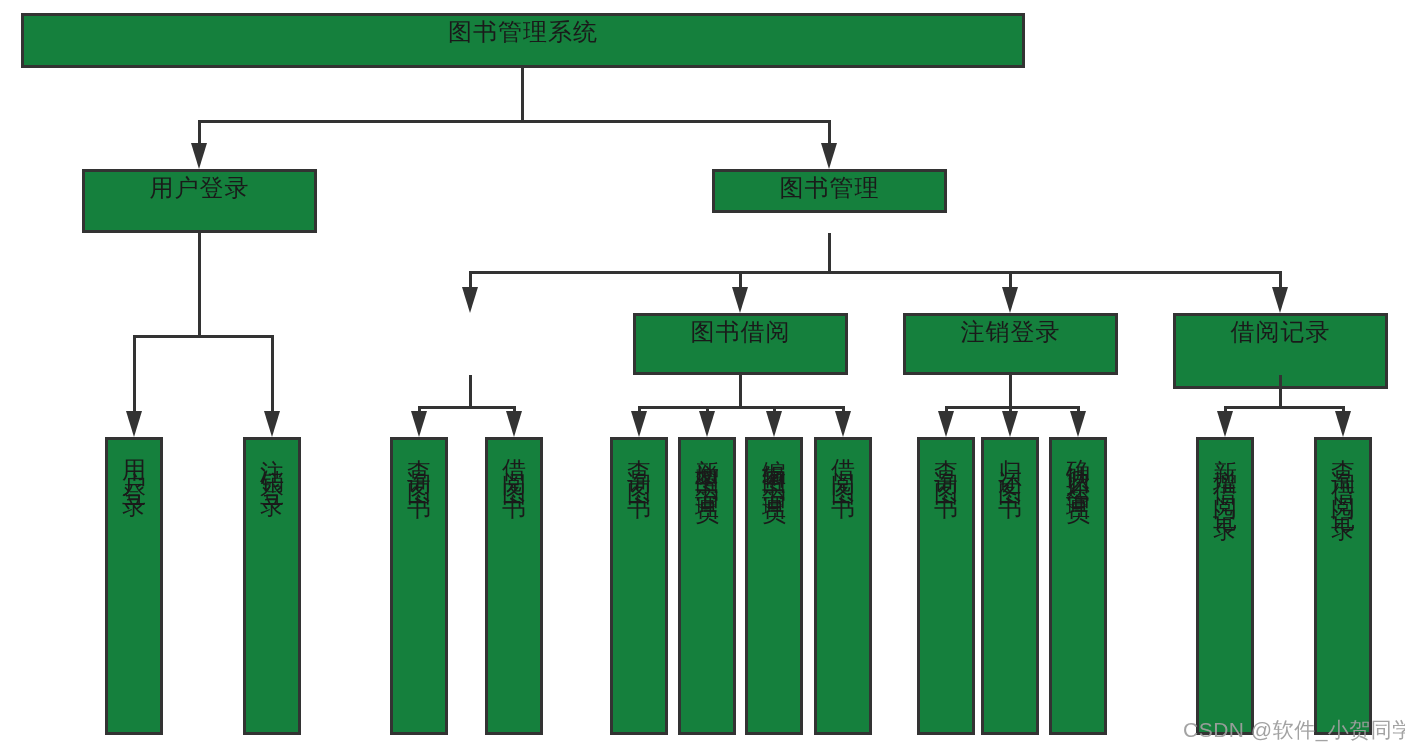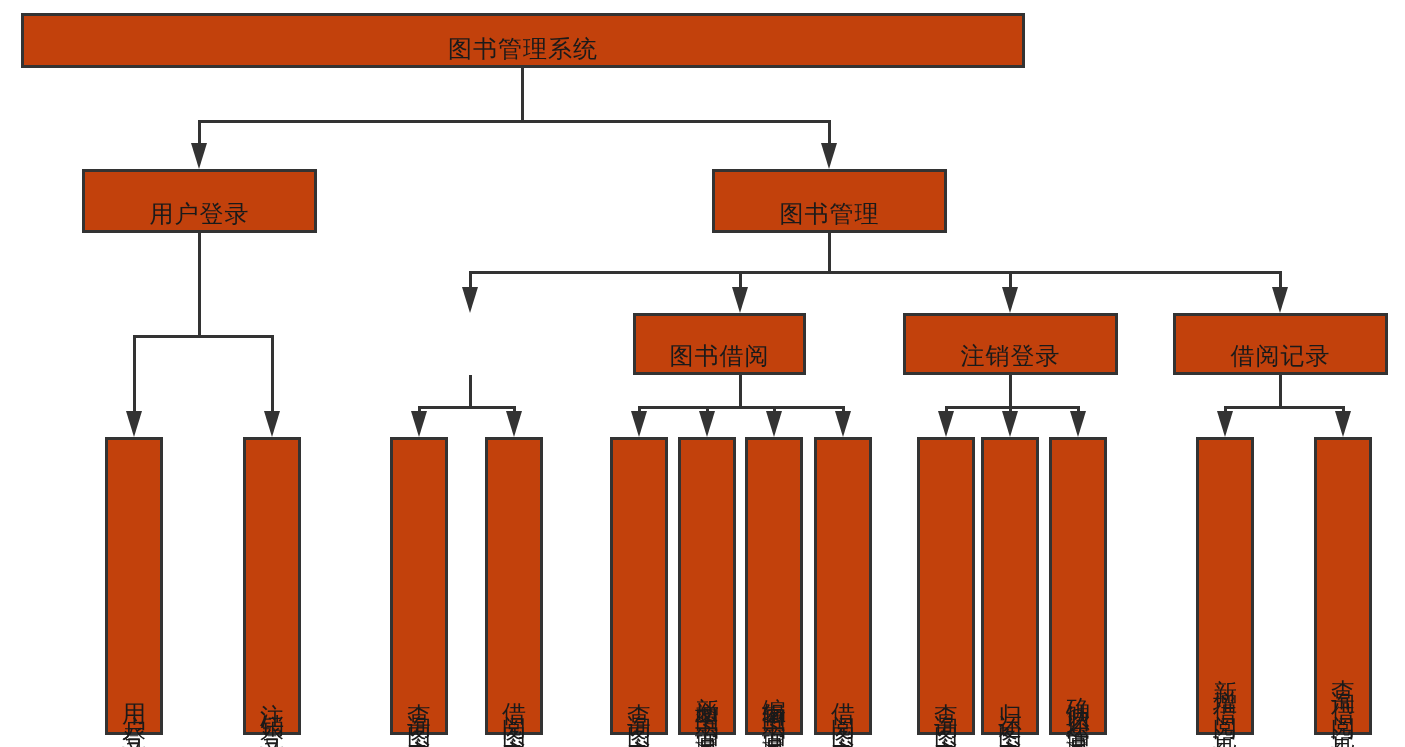--- a/index.html
+++ b/index.html
@@ -1,22 +1,22 @@
 <!DOCTYPE html>
 <html><head>
 <meta charset="utf-8">
 <style>
   html,body{margin:0;padding:0;background:#ffffff;}
   #canvas{
     position:relative;width:1405px;height:747px;background:#ffffff;overflow:hidden;
     font-family:"Liberation Sans","DejaVu Sans",sans-serif;color:#1a1a1a;
   }
   .box{
-    position:absolute;border:3px solid #333333;background:#c2410c;
-    display:flex;align-items:flex-end;justify-content:center;
+    position:absolute;border:3px solid #333333;background:#15803d;
+    display:flex;align-items:flex-start;justify-content:center;
     font-size:24px;letter-spacing:1px;box-sizing:border-box;
   }
   .leaf{
     width:58px;top:437px;height:298px;
   }
   .vtext{
     writing-mode:vertical-rl;text-orientation:mixed;letter-spacing:12px;
     font-size:24px;line-height:1;
   }
   .vtext.long{letter-spacing:6px;}
@@ -45,21 +45,21 @@
   <div class="vl" style="left:521px;top:68px;height:52px;"></div>
   <div class="hl" style="left:198px;top:120px;width:633px;"></div>
   <div class="vl" style="left:198px;top:120px;height:25px;"></div>
   <div class="ah" style="left:191px;top:143px;"></div>
   <div class="vl" style="left:828px;top:120px;height:25px;"></div>
   <div class="ah" style="left:821px;top:143px;"></div>
 
   <div class="box" style="left:82px;top:169px;width:235px;height:64px;">
     <span>用户登录</span>
   </div>
-  <div class="box" style="left:712px;top:169px;width:235px;height:64px;">
+  <div class="box" style="left:712px;top:169px;width:235px;height:44px;">
     <span>图书管理</span>
   </div>
 
   <div class="vl" style="left:198px;top:233px;height:102px;"></div>
   <div class="hl" style="left:133px;top:335px;width:140px;"></div>
   <div class="vl" style="left:133px;top:335px;height:78px;"></div>
   <div class="ah" style="left:126px;top:411px;"></div>
   <div class="vl" style="left:271px;top:335px;height:78px;"></div>
   <div class="ah" style="left:264px;top:411px;"></div>
 
@@ -67,27 +67,27 @@
   <div class="hl" style="left:469px;top:271px;width:813px;"></div>
   <div class="vl" style="left:469px;top:271px;height:18px;"></div>
   <div class="ah" style="left:462px;top:287px;"></div>
   <div class="vl" style="left:739px;top:271px;height:18px;"></div>
   <div class="ah" style="left:732px;top:287px;"></div>
   <div class="vl" style="left:1009px;top:271px;height:18px;"></div>
   <div class="ah" style="left:1002px;top:287px;"></div>
   <div class="vl" style="left:1279px;top:271px;height:18px;"></div>
   <div class="ah" style="left:1272px;top:287px;"></div>
 
-  <div class="box" style="left:633px;top:313px;width:173px;height:62px;">
+  <div class="box" style="left:633px;top:313px;width:215px;height:62px;">
     <span>图书借阅</span>
   </div>
   <div class="box" style="left:903px;top:313px;width:215px;height:62px;">
     <span>注销登录</span>
   </div>
-  <div class="box" style="left:1173px;top:313px;width:215px;height:62px;">
+  <div class="box" style="left:1173px;top:313px;width:215px;height:76px;">
     <span>借阅记录</span>
   </div>
 
   <div class="vl" style="left:469px;top:375px;height:32px;"></div>
   <div class="hl" style="left:418px;top:406px;width:98px;"></div>
   <div class="vl" style="left:418px;top:406px;height:8px;"></div>
   <div class="ah" style="left:411px;top:411px;"></div>
   <div class="vl" style="left:513px;top:406px;height:8px;"></div>
   <div class="ah" style="left:506px;top:411px;"></div>
 
@@ -155,14 +155,15 @@
     <span class="vtext long">确认归还（管理员）</span>
   </div>
 
   <div class="box leaf" style="left:1196px;">
     <span class="vtext">新增借阅记录</span>
   </div>
   <div class="box leaf" style="left:1314px;">
     <span class="vtext">查询借阅记录</span>
   </div>
 
+  <div id="watermark">CSDN @软件_小贺同学</div>
 
 </div>
 
 </body></html>

